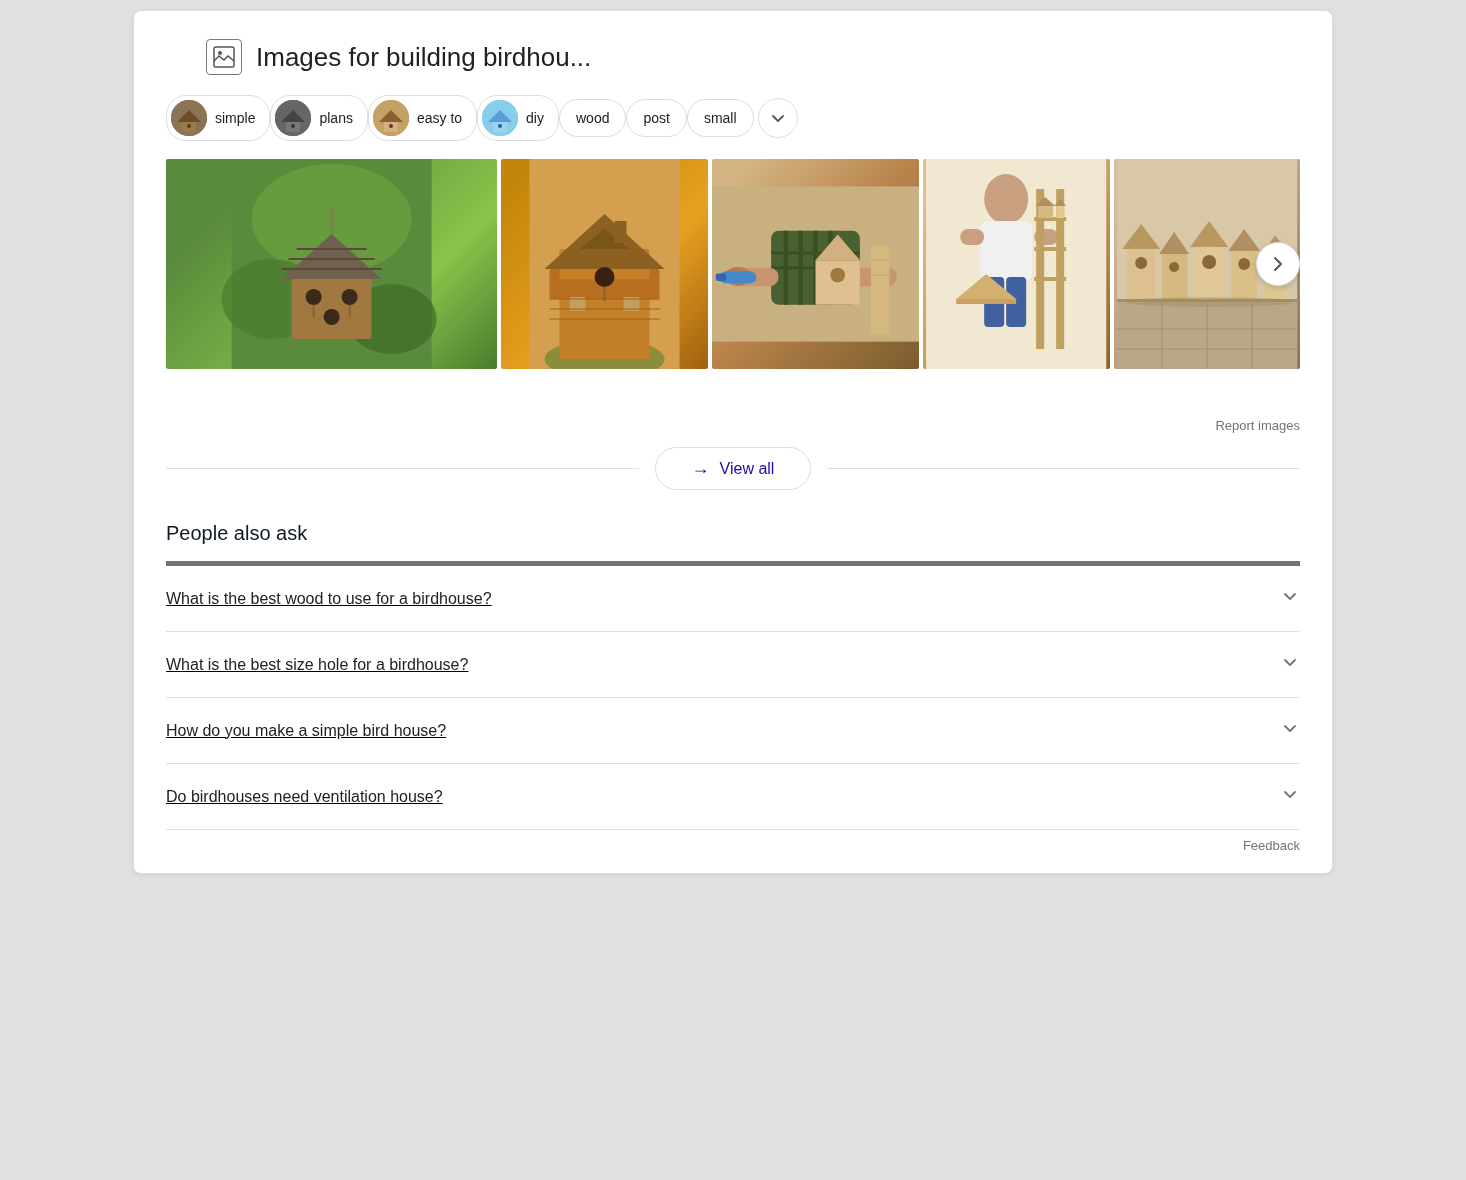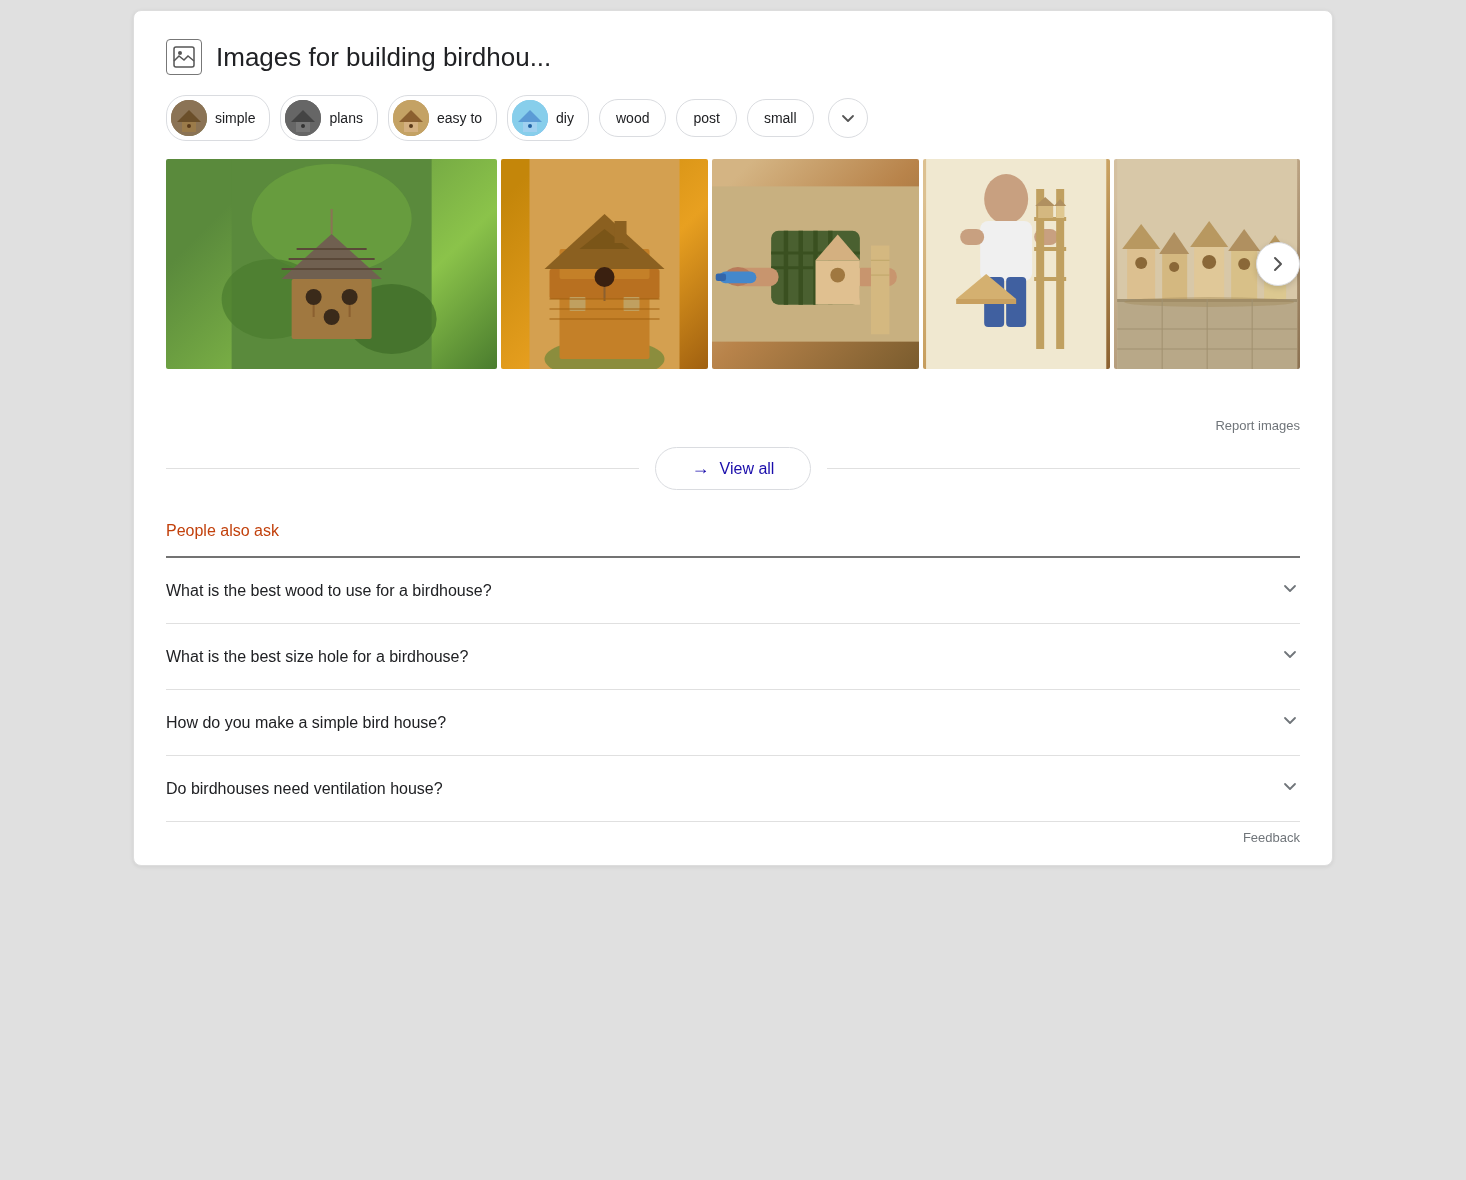--- a/index.html
+++ b/index.html
@@ -19,20 +19,21 @@
       width: 1200px;
       padding: 28px 32px 20px 32px;
       box-shadow: 0 1px 4px rgba(0,0,0,0.08);
     }
     
     .header {
       display: flex;
       align-items: center;
       gap: 14px;
       margin-bottom: 20px;
+      margin-left: 40px;
     }
     .header-icon {
       width: 36px;
       height: 36px;
       flex-shrink: 0;
       display: flex;
       align-items: center;
       justify-content: center;
       border: 1.5px solid #777;
       border-radius: 4px;
@@ -41,21 +42,20 @@
     }
     .header-title {
       font-size: 26px;
       font-weight: 400;
       color: #202124;
     }
     
     .chips-row {
       display: flex;
       align-items: center;
-      gap: 10px;
       margin-bottom: 18px;
       flex-wrap: nowrap;
       overflow: hidden;
       text-align: right;
     }
     .chip {
       display: flex;
       align-items: center;
       gap: 8px;
       border: 1.5px solid #dadce0;
@@ -199,27 +199,28 @@
       font-weight: 400;
       margin: 0 16px;
       white-space: nowrap;
     }
     .arrow-icon {
       font-size: 18px;
       color: #1a0dab;
     }
     
     .paa-title {
-      font-size: 16px;
+      font-size: 20px;
       font-weight: 400;
-      color: #c2410c;
+      color: #0f172a;
       margin-bottom: 16px;
     }
     .paa-list {
-      border-top: 2px solid #737373;
+      border-top: 5px solid #737373;
+      text-decoration: underline;
     }
     .paa-item {
       display: flex;
       align-items: center;
       justify-content: space-between;
       padding: 20px 0;
       border-bottom: 1px solid #e0e0e0;
       cursor: pointer;
     }
     .paa-question {

